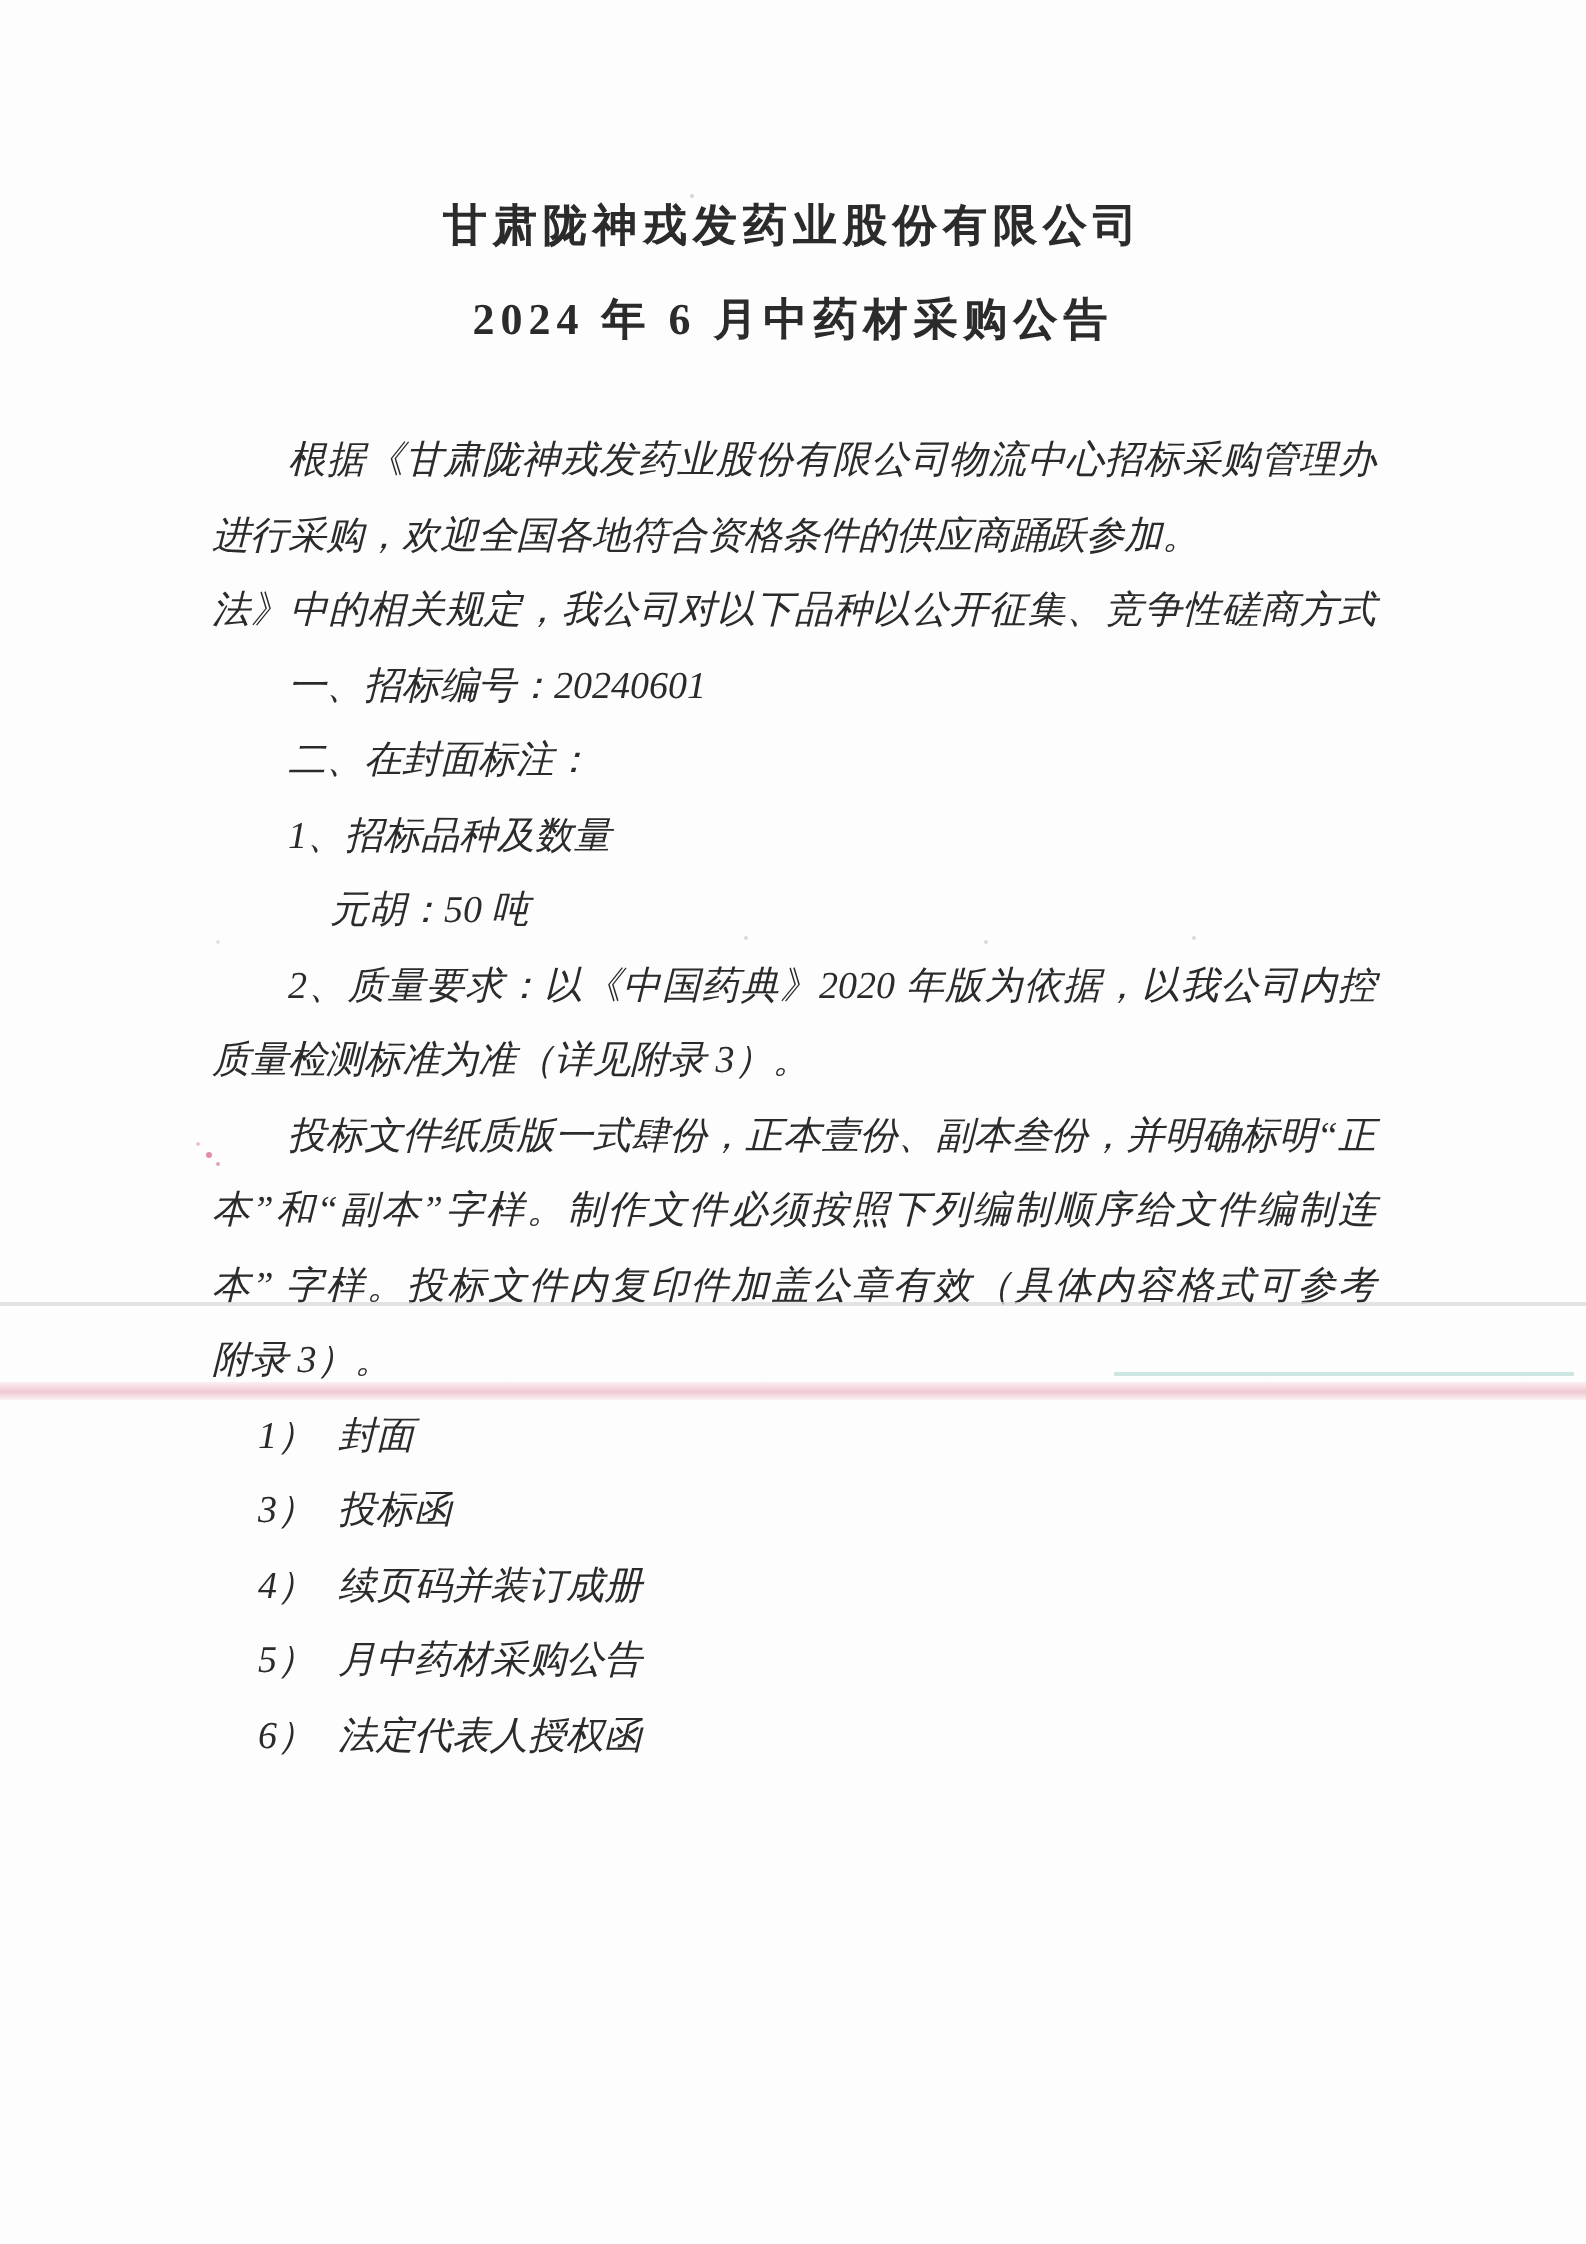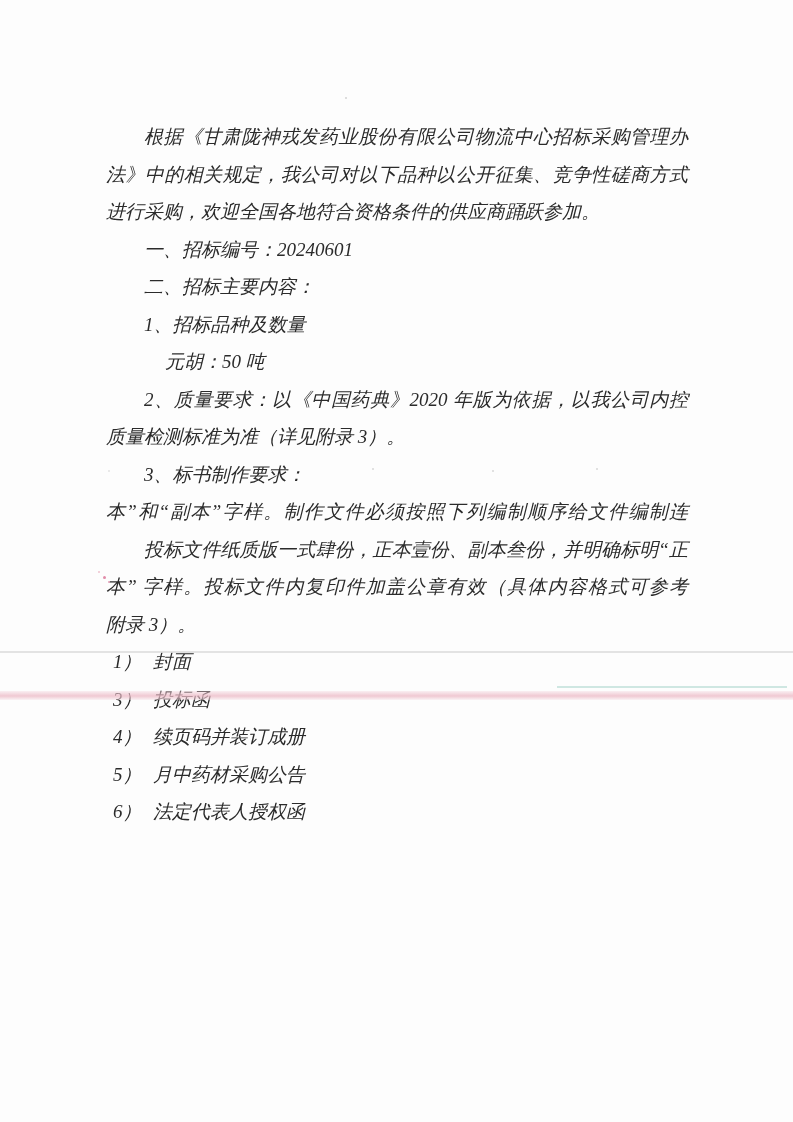--- a/index.html
+++ b/index.html
@@ -39,21 +39,21 @@
     text-align: left;
     white-space: normal;
   }
   .ind2 { text-indent: 38px; }
   .ind3 { text-indent: 59px; }
   .just {
     text-align: justify;
     text-align-last: justify;
   }
   .doc-list {
-    margin-left: 7px;
+    margin-left: 23px;
   }
   .list-line {
     line-height: 37.5px;
     font-size: 19px;
   }
   .list-marker {
     display: inline-block;
     width: 40px;
   }
   
@@ -93,34 +93,37 @@
   <div class="artifact pink-band"></div>
   <div class="artifact speck speck-p1"></div>
   <div class="artifact speck speck-p2"></div>
   <div class="artifact speck speck-p3"></div>
   <div class="artifact speck speck-g1"></div>
   <div class="artifact speck speck-g2"></div>
   <div class="artifact speck speck-g3"></div>
   <div class="artifact speck speck-g4"></div>
   <div class="artifact speck speck-g5"></div>
 
+  <div class="title-block">
+    <div class="title-line">甘肃陇神戎发药业股份有限公司</div>
+    <div class="title-line">2024 年 6 月中药材采购公告</div>
+  </div>
 
   <div class="body-text">
     <div class="ln ind2 just">根据《甘肃陇神戎发药业股份有限公司物流中心招标采购管理办</div>
+    <div class="ln">进行采购，欢迎全国各地符合资格条件的供应商踊跃参加。</div>
     <div class="ln just">法》中的相关规定，我公司对以下品种以公开征集、竞争性磋商方式</div>
-    <div class="ln">进行采购，欢迎全国各地符合资格条件的供应商踊跃参加。</div>
     <div class="ln ind2">一、招标编号：20240601</div>
-    <div class="ln ind2">二、招标主要内容：</div>
+    <div class="ln ind2">二、在封面标注：</div>
     <div class="ln ind2">1、招标品种及数量</div>
     <div class="ln ind3">元胡：50 吨</div>
     <div class="ln ind2 just">2、质量要求：以《中国药典》2020 年版为依据，以我公司内控</div>
     <div class="ln">质量检测标准为准（详见附录 3）。</div>
-    <div class="ln ind2">3、标书制作要求：</div>
+    <div class="ln ind2 just">投标文件纸质版一式肆份，正本壹份、副本叁份，并明确标明“正</div>
     <div class="ln just">本”和“副本”字样。制作文件必须按照下列编制顺序给文件编制连</div>
-    <div class="ln ind2 just">投标文件纸质版一式肆份，正本壹份、副本叁份，并明确标明“正</div>
     <div class="ln just">本” 字样。投标文件内复印件加盖公章有效（具体内容格式可参考</div>
     <div class="ln">附录 3）。</div>
 
     <div class="doc-list">
       <div class="list-line">
         <span class="list-marker">1）</span><span>封面</span>
       </div>
       <div class="list-line">
         <span class="list-marker">3）</span><span>投标函</span>
       </div>

